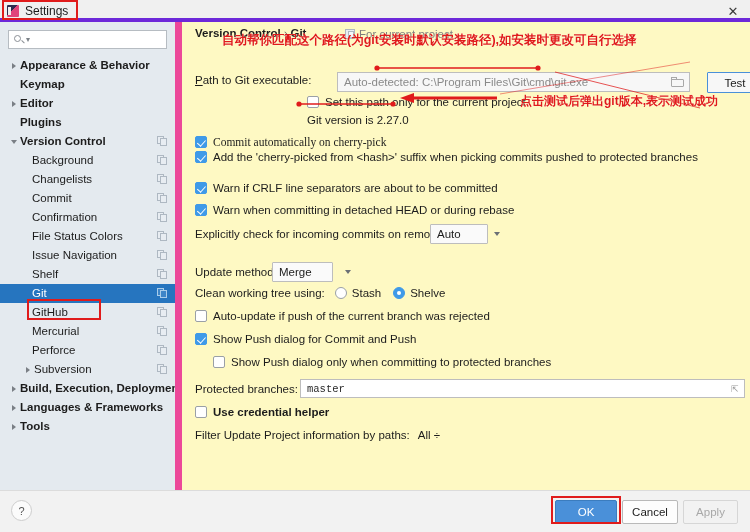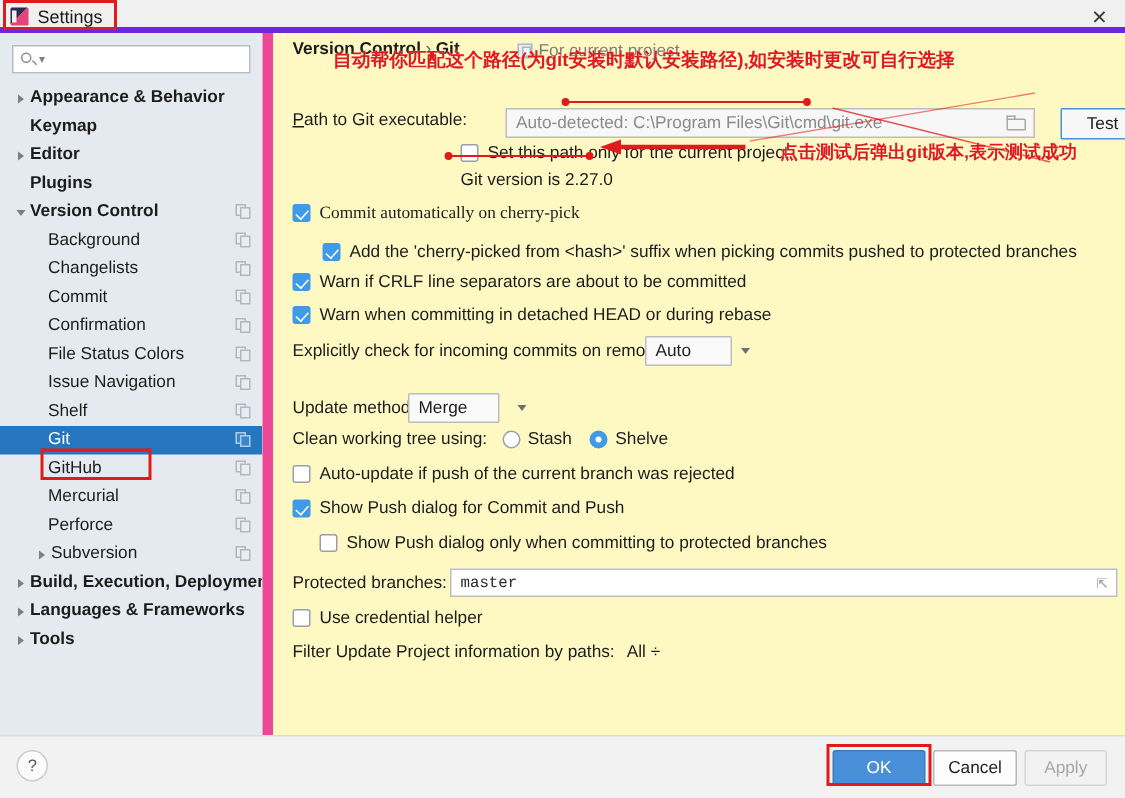--- a/index.html
+++ b/index.html
@@ -548,21 +548,21 @@
     </div>
 
     <div class="row" style="left:125px; top:92px;">
       <span class="lbl">Git version is 2.27.0</span>
     </div>
 
     <div class="row" style="left:13px; top:114px;font-family:Liberation Serif, serif;">
       <span class="cb checked"></span>
       <span class="lbl">Commit automatically on cherry-pick</span>
     </div>
-    <div class="row" style="left:13px; top:140px;margin-left:20px;">
+    <div class="row" style="left:13px; top:129px;">
       <span class="cb checked"></span>
       <span class="lbl">Add the 'cherry-picked from &lt;hash&gt;' suffix when picking commits pushed to protected branches</span>
     </div>
     <div class="row" style="left:13px; top:160px;">
       <span class="cb checked"></span>
       <span class="lbl">Warn if CRLF line separators are about to be committed</span>
     </div>
     <div class="row" style="left:13px; top:182px;">
       <span class="cb checked"></span>
       <span class="lbl">Warn when committing in detached HEAD or during rebase</span>
@@ -615,21 +615,21 @@
     </div>
 
     <div class="row" style="left:13px; top:361px;">
       <span class="lbl">Protected branches:</span>
     </div>
     <div class="expandable" style="left:118px; top:357px; width:445px; height:19px;">
       <span class="mono">master</span>
       <span class="expand-ico">⇱</span>
     </div>
 
-    <div class="row" style="left:13px; top:384px;">
+    <div class="row" style="left:13px; top:384px;font-weight:bold;">
       <span class="cb"></span>
       <span class="lbl">Use credential helper</span>
     </div>
 
     <div class="row" style="left:13px; top:407px;">
       <span class="lbl">Filter Update Project information by paths:</span>
       <span class="all-link" style="margin-left:8px;">All ÷</span>
     </div>
 
   </div>

